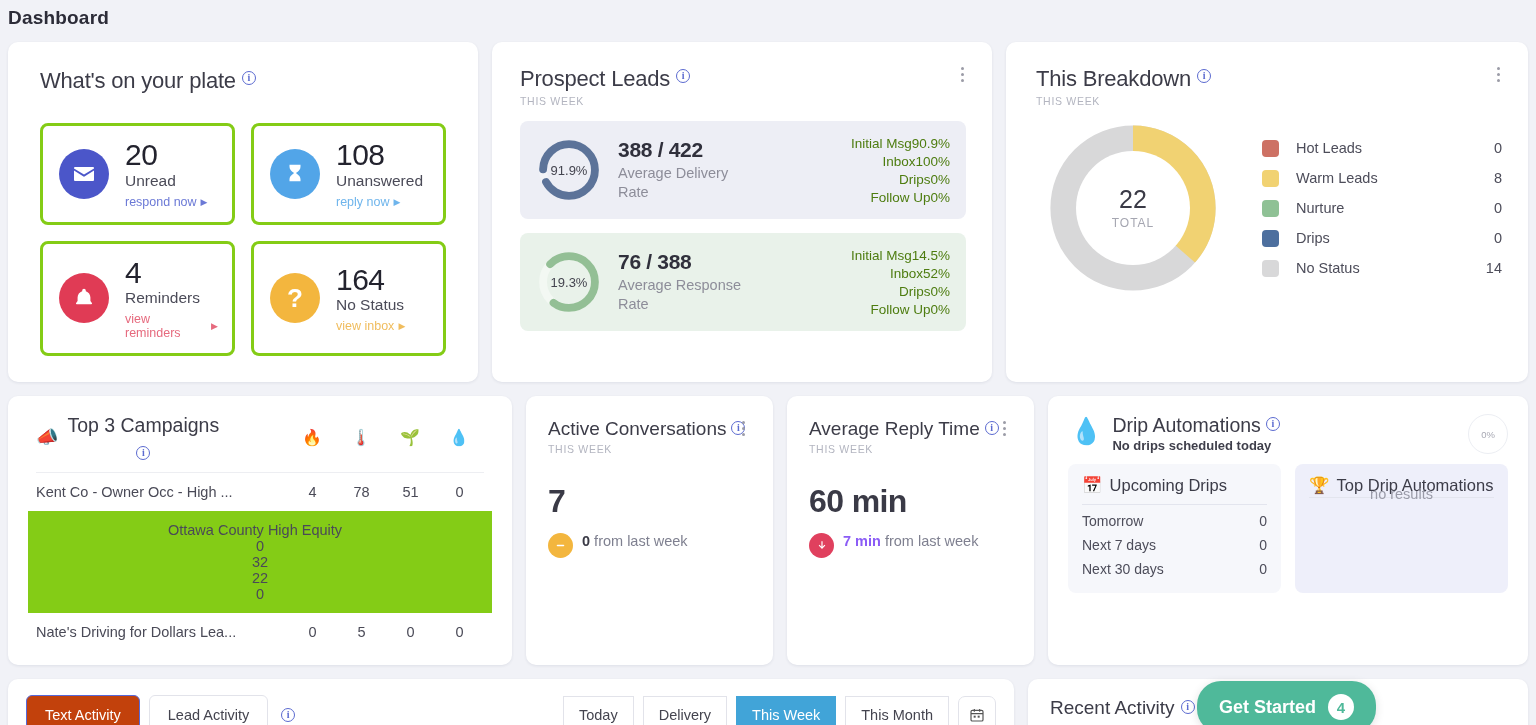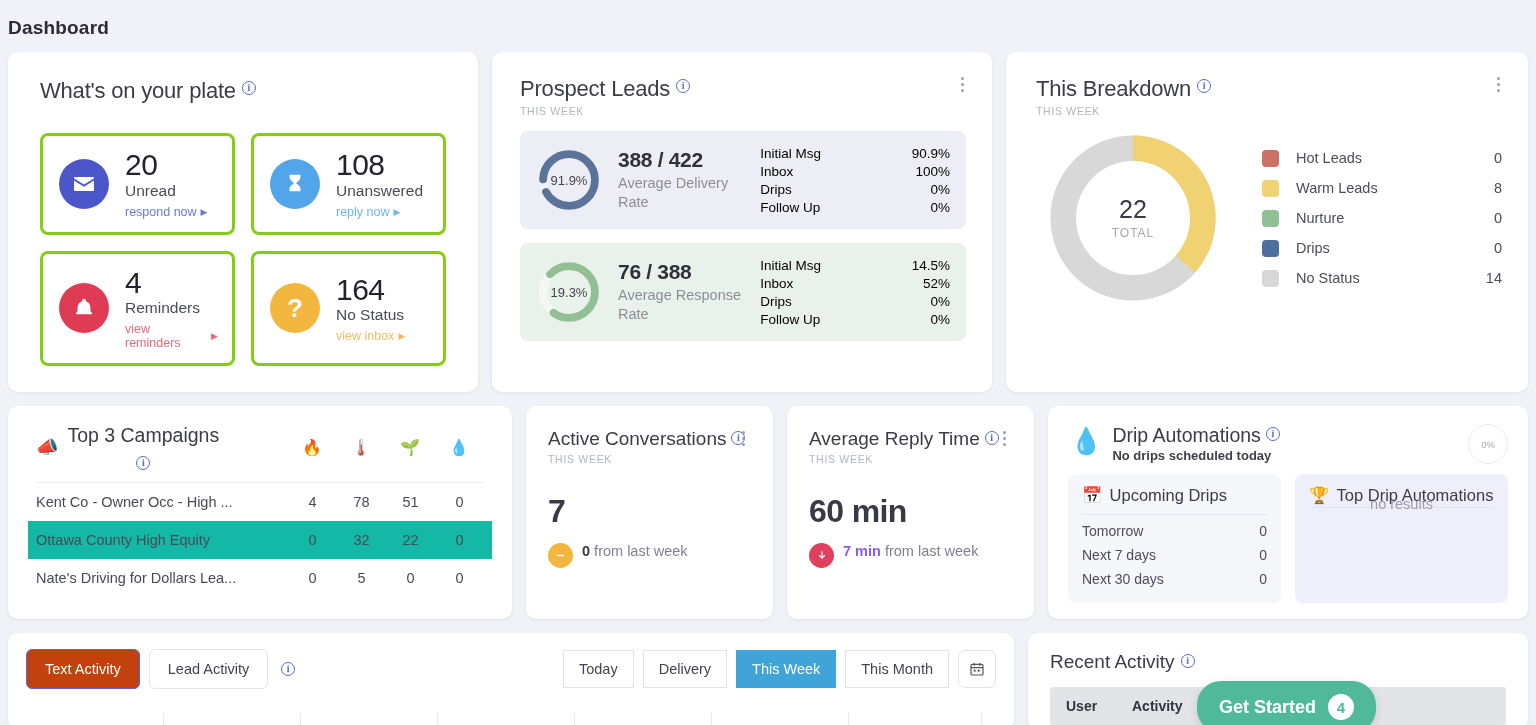--- a/index.html
+++ b/index.html
@@ -6,21 +6,21 @@
   body {
     width: 1536px; height: 725px;
     background: #f1f2f7;
     font-family: "Liberation Sans", sans-serif;
     color: #3b3b47;
     overflow: hidden;
     position: relative;
   }
   .page-title {
     font-size: 19px; font-weight: 600; color: #2c2c38;
-    padding: 17px 0 0 8px; letter-spacing: .2px;
+    padding: 7px 0 0 8px; letter-spacing: .2px;
   }
   .grid { padding: 0 8px; }
   .row { display: flex; gap: 14px; margin-bottom: 14px; }
   .card {
     background: #fff; border-radius: 10px;
     box-shadow: 0 1px 3px rgba(30,40,80,.09);
     position: relative;
   }
   
   .r1 { margin-top: 13px; }
@@ -72,21 +72,21 @@
   .p-row.green { background: #e9f2ea; }
   .ring { width: 66px; height: 66px; position: relative; flex: 0 0 auto; }
   .ring .lbl {
     position: absolute; inset: 0; display: flex; align-items: center; justify-content: center;
     font-size: 13px; color: #44444f; font-weight: 400;
   }
   .p-mid { margin-left: 16px; width: 150px; }
   .p-big { font-size: 21px; font-weight: 600; color: #30303c; letter-spacing: -.3px;}
   .p-cap { font-size: 14.5px; color: #8d8d99; line-height: 1.28; margin-top: 2px; }
   .p-stats { margin-left: auto; width: 200px; }
-  .p-stat { display: flex; justify-content: space-between; font-size: 13.5px; color: #000000; padding: 1.5px 0; }
+  .p-stat { display: flex; justify-content: flex-end; font-size: 13.5px; color: #4d7c0f; padding: 1.5px 0; }
 
   
   .bd-body { display: flex; align-items: center; margin-top: 18px; }
   .donut { width: 166px; height: 166px; position: relative; margin-left: 14px; flex: 0 0 auto;}
   .donut .hole {
     position: absolute; inset: 26px; background: #fff; border-radius: 50%;
     display: flex; flex-direction: column; align-items: center; justify-content: center;
   }
   .donut .tot-n { font-size: 25px; color: #3a3a46; line-height: 1; }
   .donut .tot-l { font-size: 12px; color: #a5a6b1; letter-spacing: 1px; margin-top: 4px;}
@@ -100,21 +100,21 @@
   .c-active { width: 247px; padding: 22px 22px; }
   .c-reply { width: 247px; padding: 22px 22px; }
   .c-drip { flex: 1; padding: 18px 20px 16px 20px; }
 
   .camp-head { display: flex; align-items: center; padding: 0 8px 12px 8px; }
   .camp-title { font-size: 19.5px; color: #3c3c48; display: flex; align-items: center; gap: 6px; flex-direction: column; }
   .megaphone { color: #4558d0; font-size: 18px; margin-right: 9px; }
   .camp-icons { margin-left: auto; display: flex; }
   .camp-icons span { width: 49px; text-align: center; font-size: 16px; }
   .camp-row { display: flex; align-items: center; padding: 11px 8px; font-size: 14.5px; color: #4a4a57; }
-  .camp-row.alt { background: #14b8a6; }
+  .camp-row.alt { background: #84cc16; flex-direction: column; }
   .camp-row .nm { flex: 1; white-space: nowrap; overflow: hidden; text-overflow: ellipsis; padding-right: 10px;}
   .camp-row .v { width: 49px; text-align: center; }
   .camp-sep { height: 1px; background: #edeef2; margin: 0 8px; }
 
   .stat-title { font-size: 19px; color: #3c3c48; line-height: 1.16; display:flex; flex-wrap: wrap; align-items: flex-start; gap: 5px;}
   .stat-big { font-size: 32px; font-weight: 600; color: #3a3a46; margin-top: 28px; letter-spacing: -.6px;}
   .stat-delta { display: flex; align-items: flex-start; gap: 9px; margin-top: 13px; font-size: 14.5px; color: #7f8090; flex-wrap: wrap;}
   .d-circ { width: 25px; height: 25px; border-radius: 50%; display: flex; align-items: center; justify-content: center; color: #fff; flex: 0 0 auto;}
 
   

